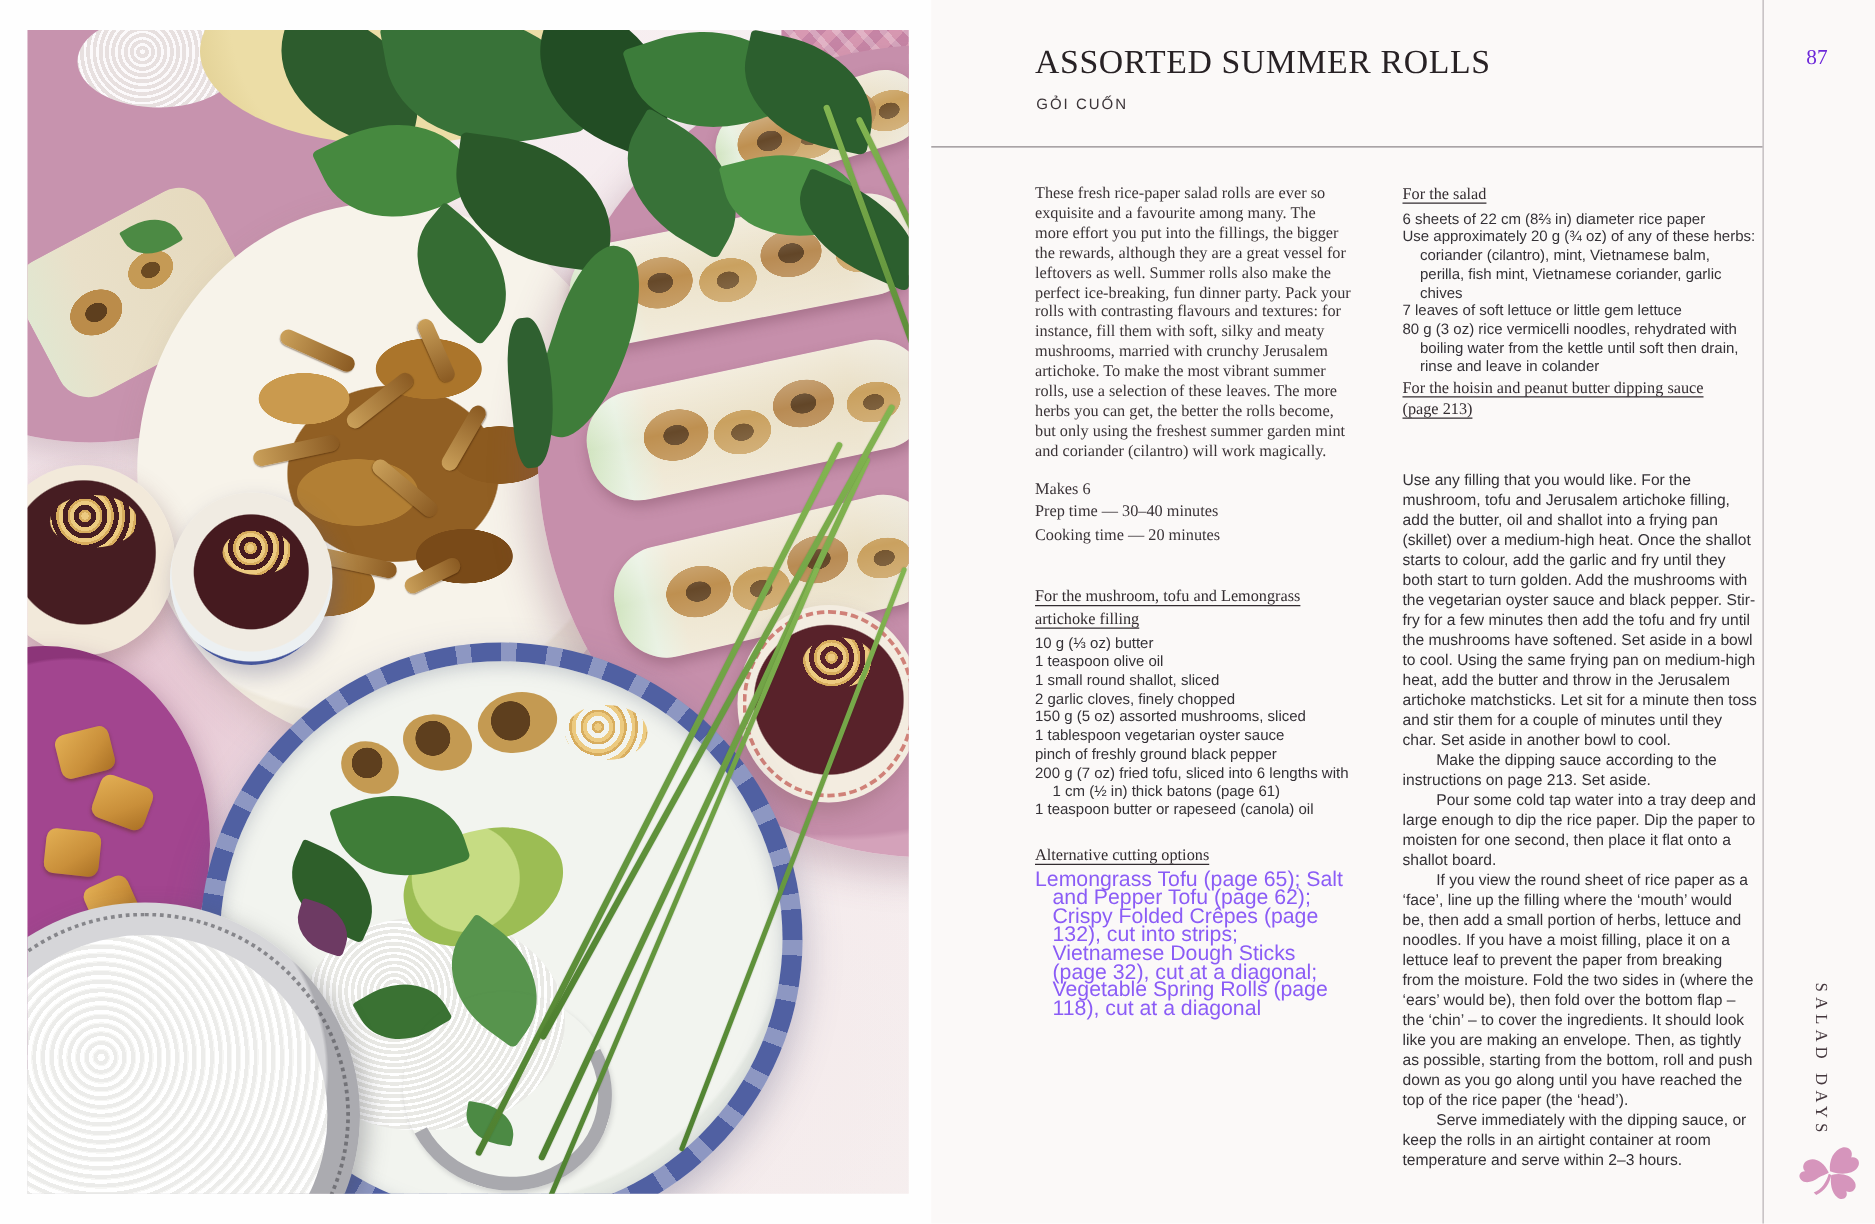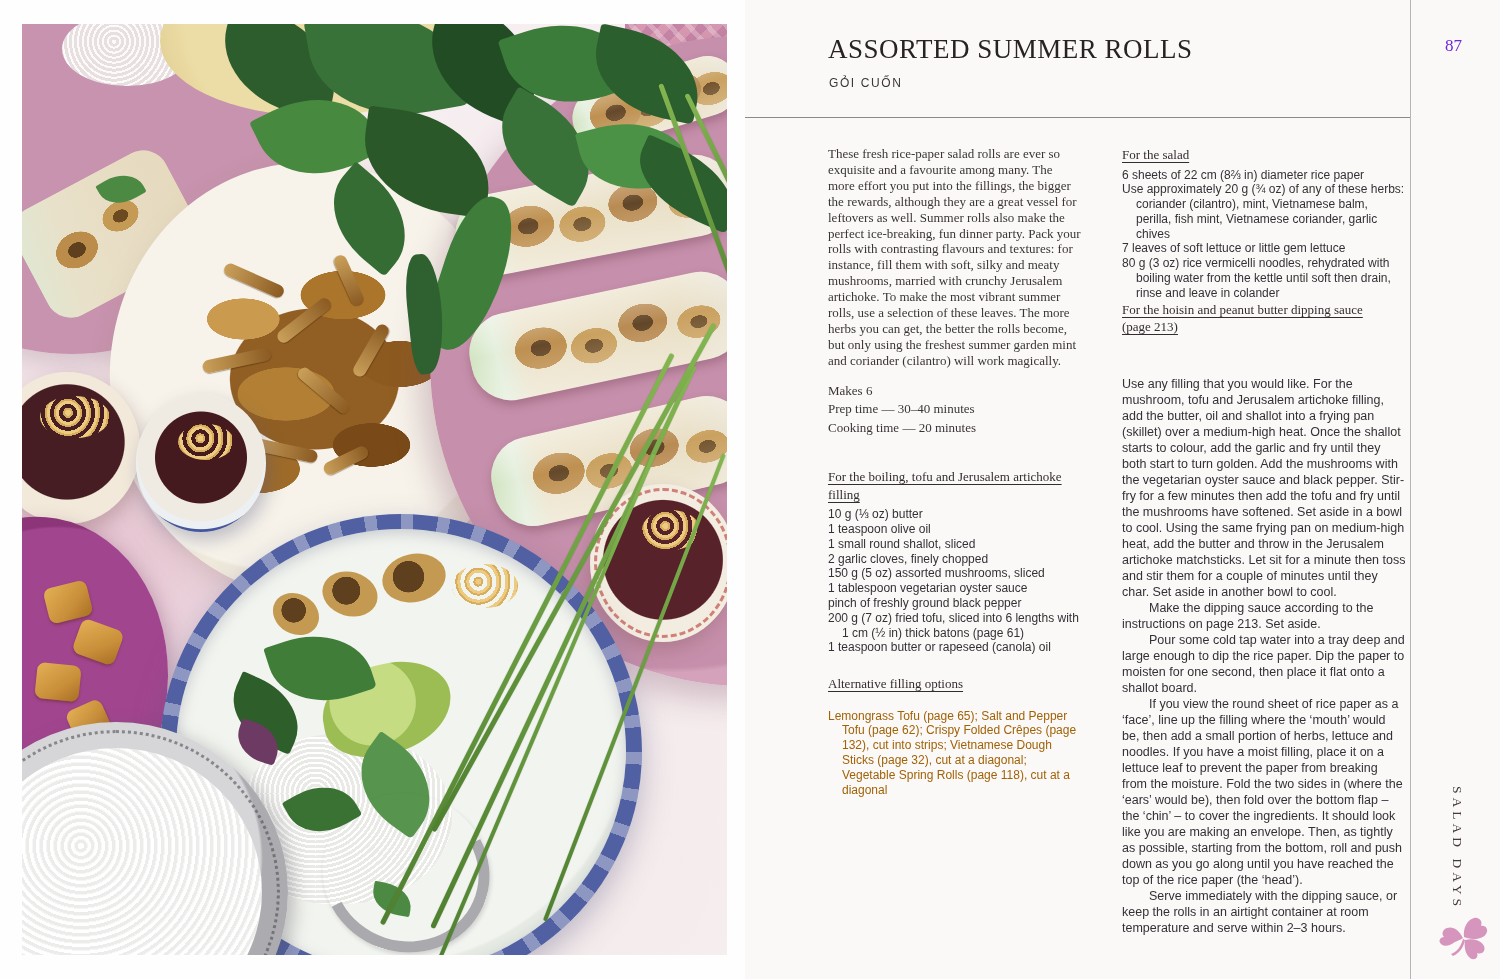--- a/index.html
+++ b/index.html
@@ -159,22 +159,22 @@
   .intro { font-size:13px; line-height:15.9px; color:#3b3437; text-align:left; }
   .meta { margin-top:13px; font-size:13px; line-height:18.5px; }
   .sec-head { font-size:13px; line-height:17.5px; color:#332c30; text-decoration:underline;
     text-underline-offset:3px; text-decoration-thickness:.8px; }
   .mt-filling { margin-top:31px; }
   .mt-alt { margin-top:20px; }
   .mt-sauce { }
   .ing-list { list-style:none; margin-top:4px; font-family:"Liberation Sans",sans-serif;
     font-size:12px; line-height:14.8px; color:#343136; }
   .ing-list li { padding-left:14px; text-indent:-14px; }
-  .alt-text { margin-top:16px; font-family:"Liberation Sans",sans-serif; font-size:12px; line-height:14.8px;
-    color:#a16207; padding-left:14px; text-indent:-14px; }
+  .alt-text { margin-top:4px; font-family:"Liberation Sans",sans-serif; font-size:17px; line-height:14.8px;
+    color:#8b5cf6; padding-left:14px; text-indent:-14px; }
   .method { margin-top:40px; font-family:"Liberation Sans",sans-serif; font-size:12.5px;
     line-height:16px; color:#343136; }
   .method p.indent { text-indent:27px; }
 </style>
 </head>
 <body>
 
 <div class="spread">
 
   <div class="left-page">
@@ -284,34 +284,34 @@
 
     <div class="col col1">
       <p class="intro">These fresh rice-paper salad rolls are ever so exquisite and a favourite among many. The more effort you put into the fillings, the bigger the rewards, although they are a great vessel for leftovers as well. Summer rolls also make the perfect ice-breaking, fun dinner party. Pack your rolls with contrasting flavours and textures: for instance, fill them with soft, silky and meaty mushrooms, married with crunchy Jerusalem artichoke. To make the most vibrant summer rolls, use a selection of these leaves. The more herbs you can get, the better the rolls become, but only using the freshest summer garden mint and coriander (cilantro) will work magically.</p>
 
       <div class="meta">
         <div>Makes 6</div>
         <div>Prep time — 30–40 minutes</div>
         <div>Cooking time — 20 minutes</div>
       </div>
 
-      <div class="sec-head mt-filling">For the boiling, tofu and Jerusalem artichoke filling</div>
+      <div class="sec-head mt-filling">For the mushroom, tofu and Lemongrass artichoke filling</div>
       <ul class="ing-list">
         <li>10 g (⅓ oz) butter</li>
         <li>1 teaspoon olive oil</li>
         <li>1 small round shallot, sliced</li>
         <li>2 garlic cloves, finely chopped</li>
         <li>150 g (5 oz) assorted mushrooms, sliced</li>
         <li>1 tablespoon vegetarian oyster sauce</li>
         <li>pinch of freshly ground black pepper</li>
         <li>200 g (7 oz) fried tofu, sliced into 6 lengths with 1 cm (½ in) thick batons (page 61)</li>
         <li>1 teaspoon butter or rapeseed (canola) oil</li>
       </ul>
 
-      <div class="sec-head mt-alt">Alternative filling options</div>
+      <div class="sec-head mt-alt">Alternative cutting options</div>
       <p class="alt-text">Lemongrass Tofu (page 65); Salt and Pepper Tofu (page 62); Crispy Folded Crêpes (page 132), cut into strips; Vietnamese Dough Sticks (page 32), cut at a diagonal; Vegetable Spring Rolls (page 118), cut at a diagonal</p>
     </div>
 
     <div class="col col2">
       <div class="sec-head">For the salad</div>
       <ul class="ing-list">
         <li>6 sheets of 22 cm (8⅔ in) diameter rice paper</li>
         <li>Use approximately 20 g (¾ oz) of any of these herbs: coriander (cilantro), mint, Vietnamese balm, perilla, fish mint, Vietnamese coriander, garlic chives</li>
         <li>7 leaves of soft lettuce or little gem lettuce</li>
         <li>80 g (3 oz) rice vermicelli noodles, rehydrated with boiling water from the kettle until soft then drain, rinse and leave in colander</li>

